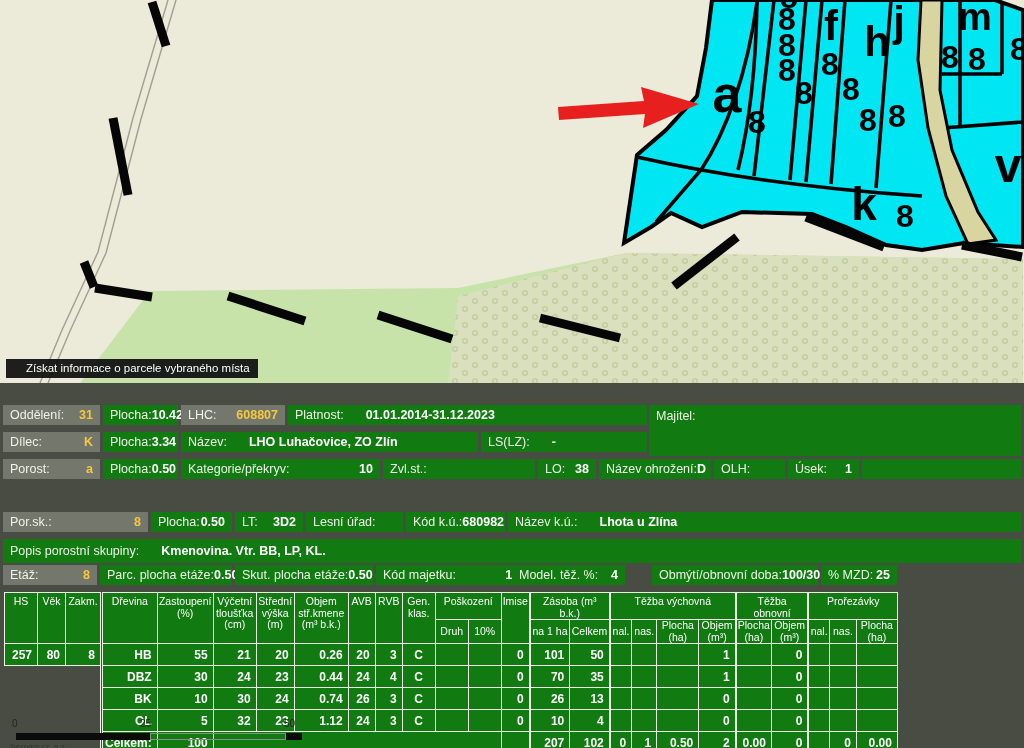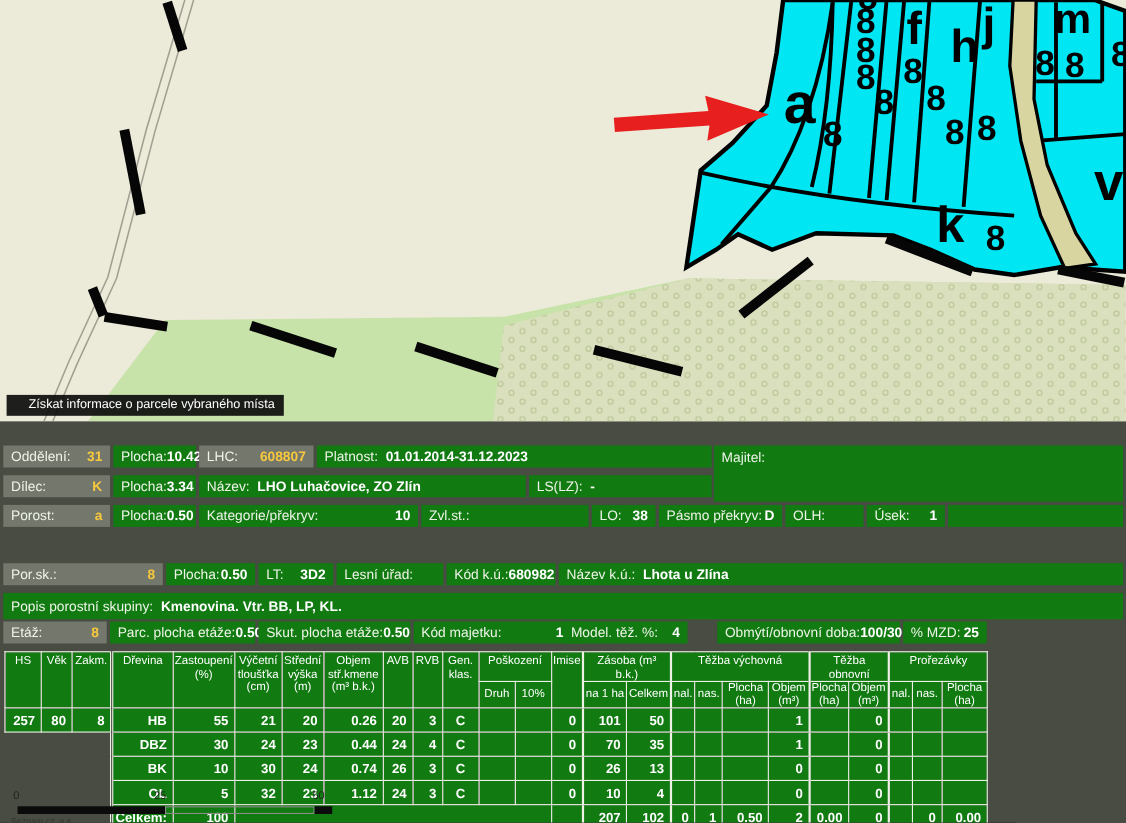--- a/index.html
+++ b/index.html
@@ -15,21 +15,21 @@
   .tooltip{position:absolute;left:6px;top:359px;background:rgba(12,12,12,.92);color:#fff;
     font-size:11.5px;padding:3px 8px 4px 20px;white-space:nowrap;z-index:30;}
   
   .cell{position:absolute;height:20px;display:flex;align-items:center;justify-content:space-between;
     padding:0 7px;font-size:12.5px;box-sizing:border-box;color:#eef4e8;}
   .cell .lb{white-space:nowrap;}
   .cell .vl{font-weight:bold;color:#fff;white-space:nowrap;}
   .green{background:var(--cell_green,#117a11);}
   .gray{background:var(--cell_gray,#73776c);}
   .gray .vl{color:var(--value_yellow,#f7c83d);}
-  .inl{justify-content:flex-start;gap:7px;}
+  .inl{justify-content:flex-start;gap:22px;}
   .tall{height:51px;align-items:flex-start;padding-top:4px;}
   
   .tblwrap{position:absolute;left:4px;top:592px;}
   table.stand{border-collapse:collapse;table-layout:fixed;}
   table.stand th,table.stand td{border:1px solid var(--grid_white,#eef2e6);
     background:var(--cell_green,#117a11);color:#fff;overflow:hidden;}
   table.stand th{font-weight:normal;font-size:10.5px;line-height:11.5px;white-space:pre-line;
     vertical-align:top;padding:3px 1px 0 1px;text-align:center;}
   table.stand thead tr:nth-child(1) th{height:22px;}
   table.stand thead tr:nth-child(2) th{height:22px;vertical-align:middle;padding-top:0;}
@@ -195,21 +195,21 @@
     </div>
   <div class="cell green inl" style="left:383px;top:459px;width:152px">
       <span class="lb">Zvl.st.:</span>
       <span class="vl"></span>
     </div>
   <div class="cell green" style="left:538px;top:459px;width:58px">
       <span class="lb">LO:</span>
       <span class="vl">38</span>
     </div>
   <div class="cell green" style="left:599px;top:459px;width:112px">
-      <span class="lb">Pásmo překryv:</span>
+      <span class="lb">Název ohrožení:</span>
       <span class="vl">D</span>
     </div>
   <div class="cell green inl" style="left:714px;top:459px;width:71px">
       <span class="lb">OLH:</span>
       <span class="vl"></span>
     </div>
   <div class="cell green" style="left:788px;top:459px;width:71px">
       <span class="lb">Úsek:</span>
       <span class="vl">1</span>
     </div>

